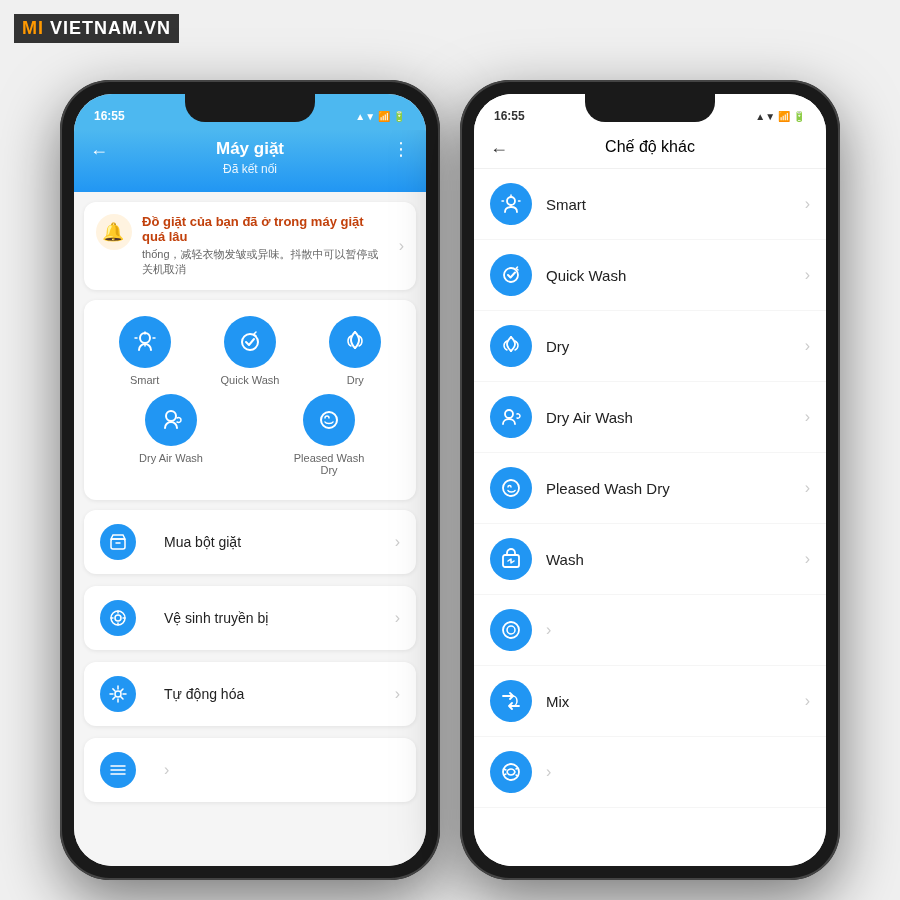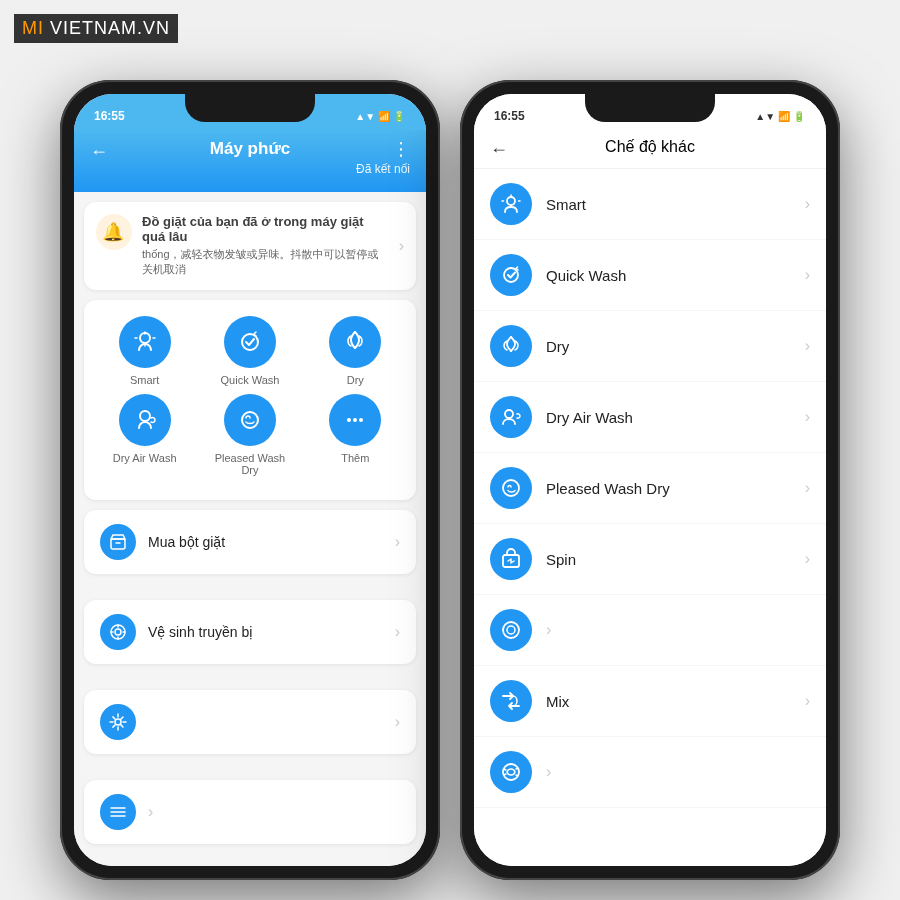--- a/index.html
+++ b/index.html
@@ -12,21 +12,21 @@
     }
 
     
     .header-logo {
       position: absolute;
       top: 14px;
       left: 14px;
       background: #333;
       color: white;
       font-size: 18px;
-      font-weight: 400;
+      font-weight: 700;
       padding: 4px 8px;
       letter-spacing: 1px;
     }
     .header-logo span { color: #f90; }
 
     
     .phones-wrapper {
       display: flex;
       gap: 20px;
       justify-content: center;
@@ -123,21 +123,21 @@
       height: 36px;
       background: #fff3e0;
       border-radius: 50%;
       display: flex;
       align-items: center;
       justify-content: center;
       font-size: 18px;
       flex-shrink: 0;
     }
     .notif-text { flex: 1; }
-    .notif-title { font-size: 13px; font-weight: 600; color: #404040; margin-bottom: 3px; }
+    .notif-title { font-size: 13px; font-weight: 600; color: #c2410c; margin-bottom: 3px; }
     .notif-desc { font-size: 11px; color: #666; line-height: 1.4; }
     .notif-arrow { color: #ccc; font-size: 16px; align-self: center; }
 
     
     .mode-grid-card {
       background: white;
       border-radius: 12px;
       padding: 16px 8px;
       margin-bottom: 10px;
       box-shadow: 0 1px 4px rgba(0,0,0,0.08);
@@ -169,24 +169,24 @@
       font-size: 11px;
       color: #666;
       text-align: center;
     }
 
     
     .list-card {
       background: white;
       border-radius: 12px;
       padding: 14px 16px;
-      margin-bottom: 26px;
-      display: flex;
-      align-items: center;
-      gap: 12px;
+      margin-bottom: 12px;
+      display: flex;
+      align-items: center;
+      gap: 28px;
       box-shadow: 0 1px 4px rgba(0,0,0,0.08);
     }
     .list-icon-circle {
       width: 36px;
       height: 36px;
       background: #2196F3;
       border-radius: 50%;
       display: flex;
       align-items: center;
       justify-content: center;
@@ -276,24 +276,24 @@
           <div class="status-icons">
             <span>▲▼</span>
             <span>📶</span>
             <span>🔋</span>
           </div>
         </div>
 
         <div class="phone1-header">
           <div class="nav-row">
             <span style="font-size:18px;cursor:pointer;">←</span>
-            <span style="font-size:17px;font-weight:600;">Máy phức</span>
+            <span style="font-size:17px;font-weight:600;">Máy giặt</span>
             <span style="font-size:18px;cursor:pointer;">⋮</span>
           </div>
-          <div style="font-size:12px;opacity:0.9;text-align:right;">Đã kết nối</div>
+          <div style="font-size:12px;opacity:0.9;text-align:center;">Đã kết nối</div>
         </div>
 
         <div class="phone1-content">
 
           <div class="notif-card">
             <div class="notif-icon">🔔</div>
             <div class="notif-text">
               <div class="notif-title">Đồ giặt của bạn đã ở trong máy giặt quá lâu</div>
               <div class="notif-desc">thống，减轻衣物发皱或异味。抖散中可以暂停或关机取消</div>
             </div>
@@ -350,30 +350,20 @@
               <div class="mode-item">
                 <div class="mode-icon-circle">
                   <svg width="28" height="28" viewBox="0 0 28 28" fill="none">
                     <circle cx="14" cy="14" r="8" stroke="white" stroke-width="2" fill="none"></circle>
                     <path d="M10 12c0-1.1.9-2 2-2s2 .9 2 2" stroke="white" stroke-width="1.5" fill="none" stroke-linecap="round"></path>
                     <path d="M10 16c1 2 7 2 8 0" stroke="white" stroke-width="1.5" fill="none" stroke-linecap="round"></path>
                   </svg>
                 </div>
                 <span class="mode-label">Pleased Wash Dry</span>
               </div>
-              <div class="mode-item">
-                <div class="mode-icon-circle">
-                  <svg width="28" height="28" viewBox="0 0 28 28" fill="none">
-                    <circle cx="8" cy="14" r="2" fill="white"></circle>
-                    <circle cx="14" cy="14" r="2" fill="white"></circle>
-                    <circle cx="20" cy="14" r="2" fill="white"></circle>
-                  </svg>
-                </div>
-                <span class="mode-label">Thêm</span>
-              </div>
             </div>
           </div>
 
           <div class="list-card">
             <div class="list-icon-circle">
               <svg width="20" height="20" viewBox="0 0 20 20" fill="none">
                 <path d="M5 3h10l2 4H3L5 3z" stroke="white" stroke-width="1.5" fill="none"></path>
                 <rect x="3" y="7" width="14" height="10" rx="2" stroke="white" stroke-width="1.5" fill="none"></rect>
                 <path d="M8 11h4" stroke="white" stroke-width="1.5" stroke-linecap="round"></path>
               </svg>
@@ -400,20 +390,21 @@
 
           <div class="list-card">
             <div class="list-icon-circle">
               <svg width="20" height="20" viewBox="0 0 20 20" fill="none">
                 <circle cx="10" cy="10" r="3" stroke="white" stroke-width="1.5" fill="none"></circle>
                 <path d="M10 2v3M10 15v3M2 10h3M15 10h3" stroke="white" stroke-width="1.5" stroke-linecap="round"></path>
                 <path d="M4.9 4.9l2.1 2.1M12.9 12.9l2.1 2.1M4.9 15.1l2.1-2.1M12.9 7.1l2.1-2.1" stroke="white" stroke-width="1.5" stroke-linecap="round"></path>
               </svg>
             </div>
             <div class="list-text">
+              <div class="list-title">Tự động hóa</div>
             </div>
             <div class="list-arrow">›</div>
           </div>
 
           <div class="list-card">
             <div class="list-icon-circle">
               <svg width="20" height="20" viewBox="0 0 20 20" fill="none">
                 <path d="M3 6h14M3 10h14M3 14h14" stroke="white" stroke-width="1.5" stroke-linecap="round"></path>
               </svg>
             </div>
@@ -510,21 +501,21 @@
           </div>
 
           <div class="menu-item">
             <div class="menu-icon-circle">
               <svg width="24" height="24" viewBox="0 0 24 24" fill="none">
                 <rect x="4" y="8" width="16" height="12" rx="2" stroke="white" stroke-width="1.8" fill="none"></rect>
                 <path d="M8 8V6a4 4 0 018 0v2" stroke="white" stroke-width="1.8" fill="none"></path>
                 <path d="M9 14l3-2v4l3-2" stroke="white" stroke-width="1.5" stroke-linecap="round" stroke-linejoin="round"></path>
               </svg>
             </div>
-            <span class="menu-label">Spin</span>
+            <span class="menu-label">Wash</span>
             <span class="menu-arrow">›</span>
           </div>
 
           <div class="menu-item">
             <div class="menu-icon-circle">
               <svg width="24" height="24" viewBox="0 0 24 24" fill="none">
                 <circle cx="12" cy="12" r="8" stroke="white" stroke-width="1.8" fill="none"></circle>
                 <circle cx="12" cy="12" r="4" stroke="white" stroke-width="1.5" fill="none"></circle>
               </svg>
             </div>

